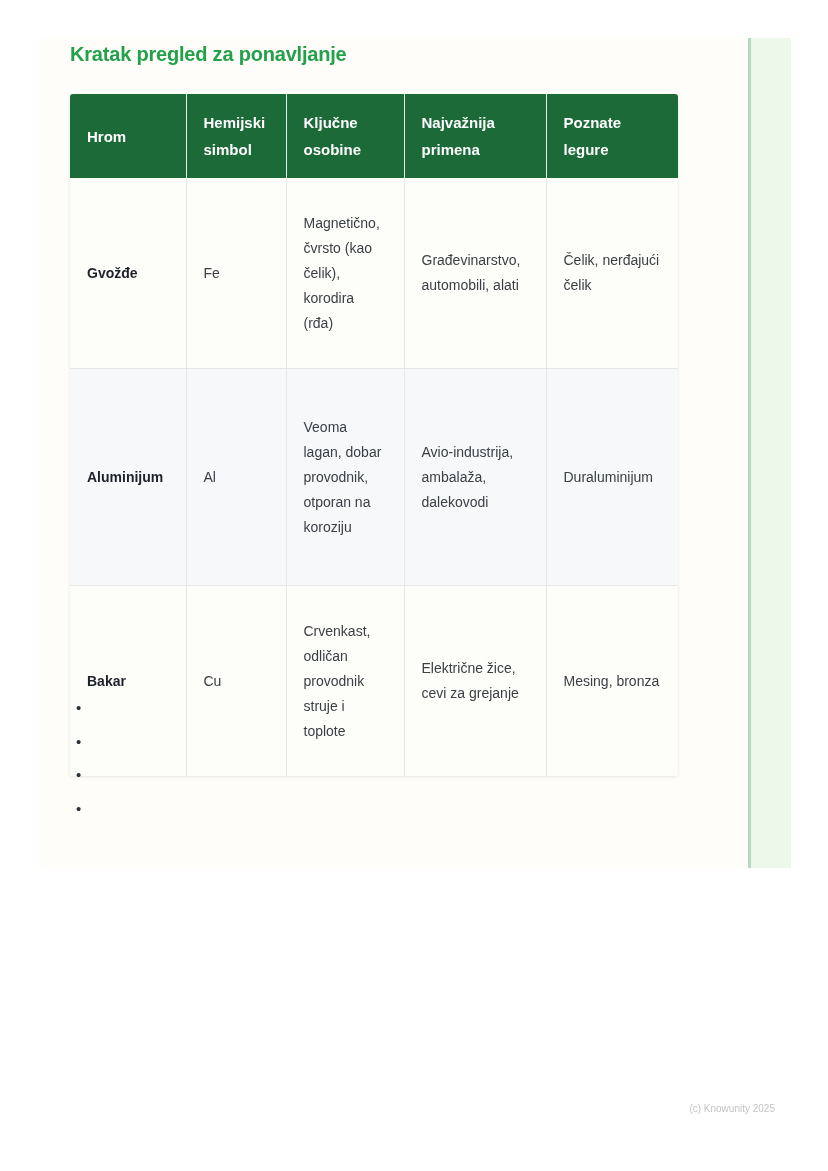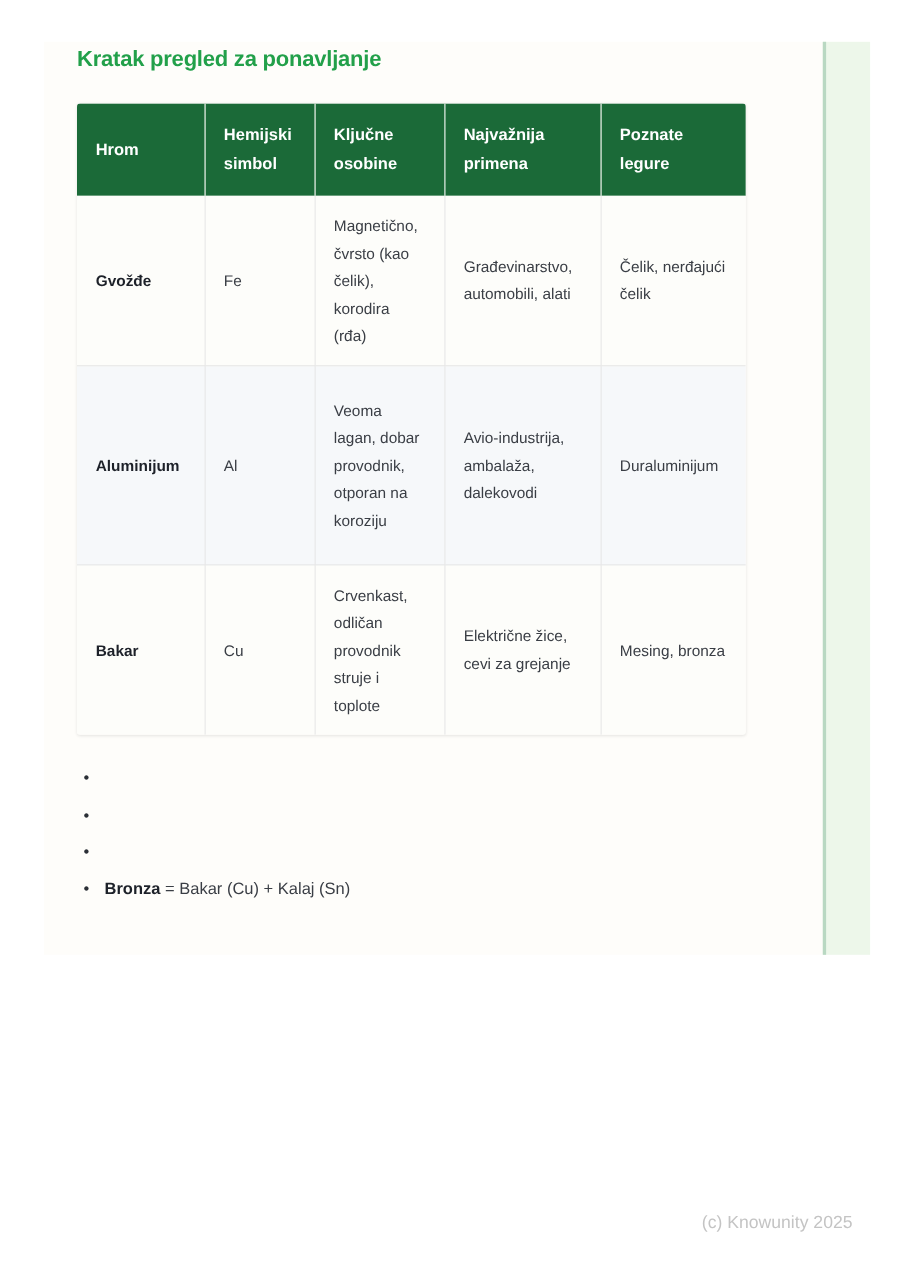--- a/index.html
+++ b/index.html
@@ -66,21 +66,21 @@
       text-align: left;
       vertical-align: middle;
       padding: 0 17px;
       height: 84px;
       line-height: 27px;
       font-size: 15px;
       border-right: 1px solid #e8efe9;
     }
     th:last-child { border-right: none; }
     td {
-      padding: 0 17px;
+      padding: 18px 17px;
       vertical-align: middle;
       line-height: 25px;
       font-size: 14px;
       color: #3a3e45;
       border-right: 1px solid #e7e7e7;
       border-bottom: 1px solid #e7e7e7;
     }
     td:last-child { border-right: none; }
     tr.row-odd td { background: #fdfdfa; }
     tr.row-even td { background: #f6f8fa; }
@@ -122,21 +122,21 @@
     .alloy-name {
       font-weight: bold;
       color: #1d2129;
     }
     .alloy-eq { white-space: pre; }
 
     .footer {
       position: absolute;
       right: 53px;
       top: 1103px;
-      font-size: 16px;
+      font-size: 10px;
       color: #c4c4c4;
     }
   </style>
 </head>
 <body>
 
 <div class="content-area"></div>
 <div class="side-strip"></div>
 
 <h1 class="page-title">Kratak pregled za ponavljanje</h1>
@@ -190,19 +190,16 @@
     <span class="bullet">•</span>
   </li>
   <li>
     <span class="bullet">•</span>
   </li>
   <li>
     <span class="bullet">•</span>
   </li>
   <li>
     <span class="bullet">•</span>
-    <span>
-      <span class="alloy-name">Bronza</span><span class="alloy-eq"> = Bakar (Cu) + Kalaj (Sn)</span>
-    </span>
   </li>
 </ul>
 
 <div class="footer">(c) Knowunity 2025</div>
 
 </body></html>

